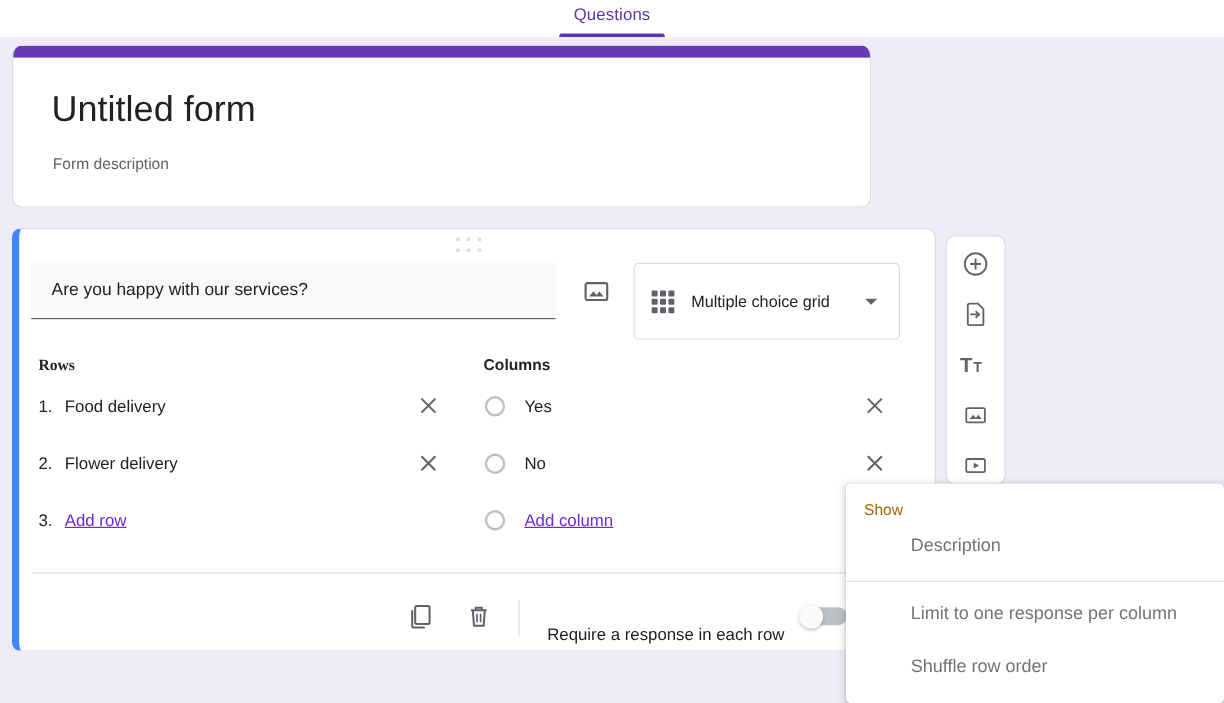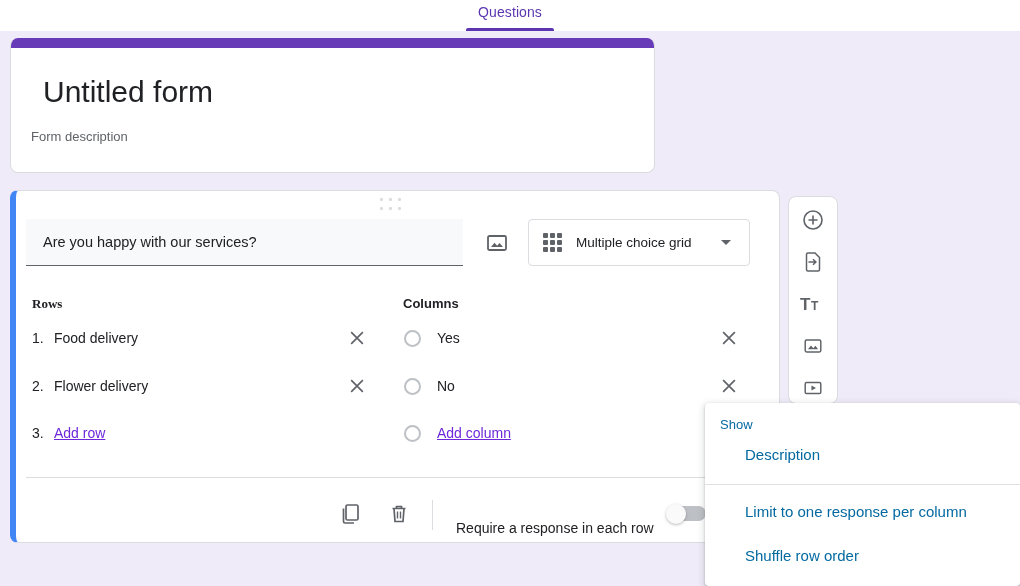--- a/index.html
+++ b/index.html
@@ -30,32 +30,32 @@
   }
 
   
   .page-bg {
     position: absolute; left: 0; top: 31px; width: 1020px; height: 555px;
     background: #f0ebf8;
   }
 
   
   .header-card {
-    position: absolute; left: 10px; top: 38px; width: 645px; height: 135px;
+    position: absolute; left: 10px; top: 38px; width: 716px; height: 135px;
     background: #ffffff; border-radius: 8px;
     border: 1px solid #dadce0; border-top: none;
     overflow: hidden;
   }
   .header-stripe { height: 10px; background: #673ab7; width: 100%; }
   .form-title {
     font-size: 30px; color: #202124; font-weight: 400;
     margin: 27px 0 0 32px; letter-spacing: 0;
   }
   .form-desc {
-    font-size: 13px; color: #5f6368; margin: 20px 0 0 20px;
+    font-size: 13px; color: #5f6368; margin: 20px 0 0 33px;
   }
 
   
   .q-card {
     position: absolute; left: 10px; top: 190px; width: 770px; height: 353px;
     background: #ffffff; border-radius: 8px;
     border: 1px solid #dadce0;
     border-left: 6px solid #4285f4;
     overflow: hidden;
   }
@@ -76,21 +76,21 @@
   }
   .q-title-text {
     font-size: 14.5px; color: #202124; padding-left: 17px;
   }
 
   .img-btn {
     position: absolute; left: 484px; top: 231px;
     width: 26px; height: 24px; cursor: pointer;
   }
   .type-select {
-    position: absolute; left: 528px; top: 219px; width: 222px; height: 47px;
+    position: absolute; left: 528px; top: 219px; width: 222px; height: 64px;
     border: 1px solid #dadce0; border-radius: 4px;
     display: flex; align-items: center; background: #fff; cursor: pointer;
   }
   .type-icon {
     margin-left: 14px;
     display: grid; grid-template-columns: repeat(3, 5px);
     grid-template-rows: repeat(3, 5px); gap: 2px;
   }
   .type-icon i { width: 5px; height: 5px; background: #5f6368; border-radius: 1px; display: block; }
   .type-label { font-size: 13.5px; color: #202124; margin-left: 14px; flex: 1; }
@@ -159,26 +159,26 @@
   }
 
   
   .menu {
     position: absolute; left: 705px; top: 403px; width: 315px; height: 183px;
     background: #ffffff; border-radius: 4px;
     box-shadow: 0 2px 6px 2px rgba(60,64,67,.15), 0 1px 2px rgba(60,64,67,.3);
     overflow: hidden;
   }
   .menu-section-label {
-    font-size: 13px; color: #0369a1; padding: 14px 0 0 15px;
+    font-size: 13px; color: #a16207; padding: 14px 0 0 15px;
   }
   .menu-item {
-    font-size: 15px; color: #0369a1;
+    font-size: 15px; color: #737373;
     height: 44px; display: flex; align-items: center;
-    padding-left: 40px; cursor: pointer;
+    padding-left: 54px; cursor: pointer;
   }
   .menu-divider { height: 1px; background: #e0e0e0; margin: 8px 0 4px 0; }
 </style>
 </head>
 <body>
 
 <div id="root">
 
   <div class="tabbar">
     <div class="tab active">

